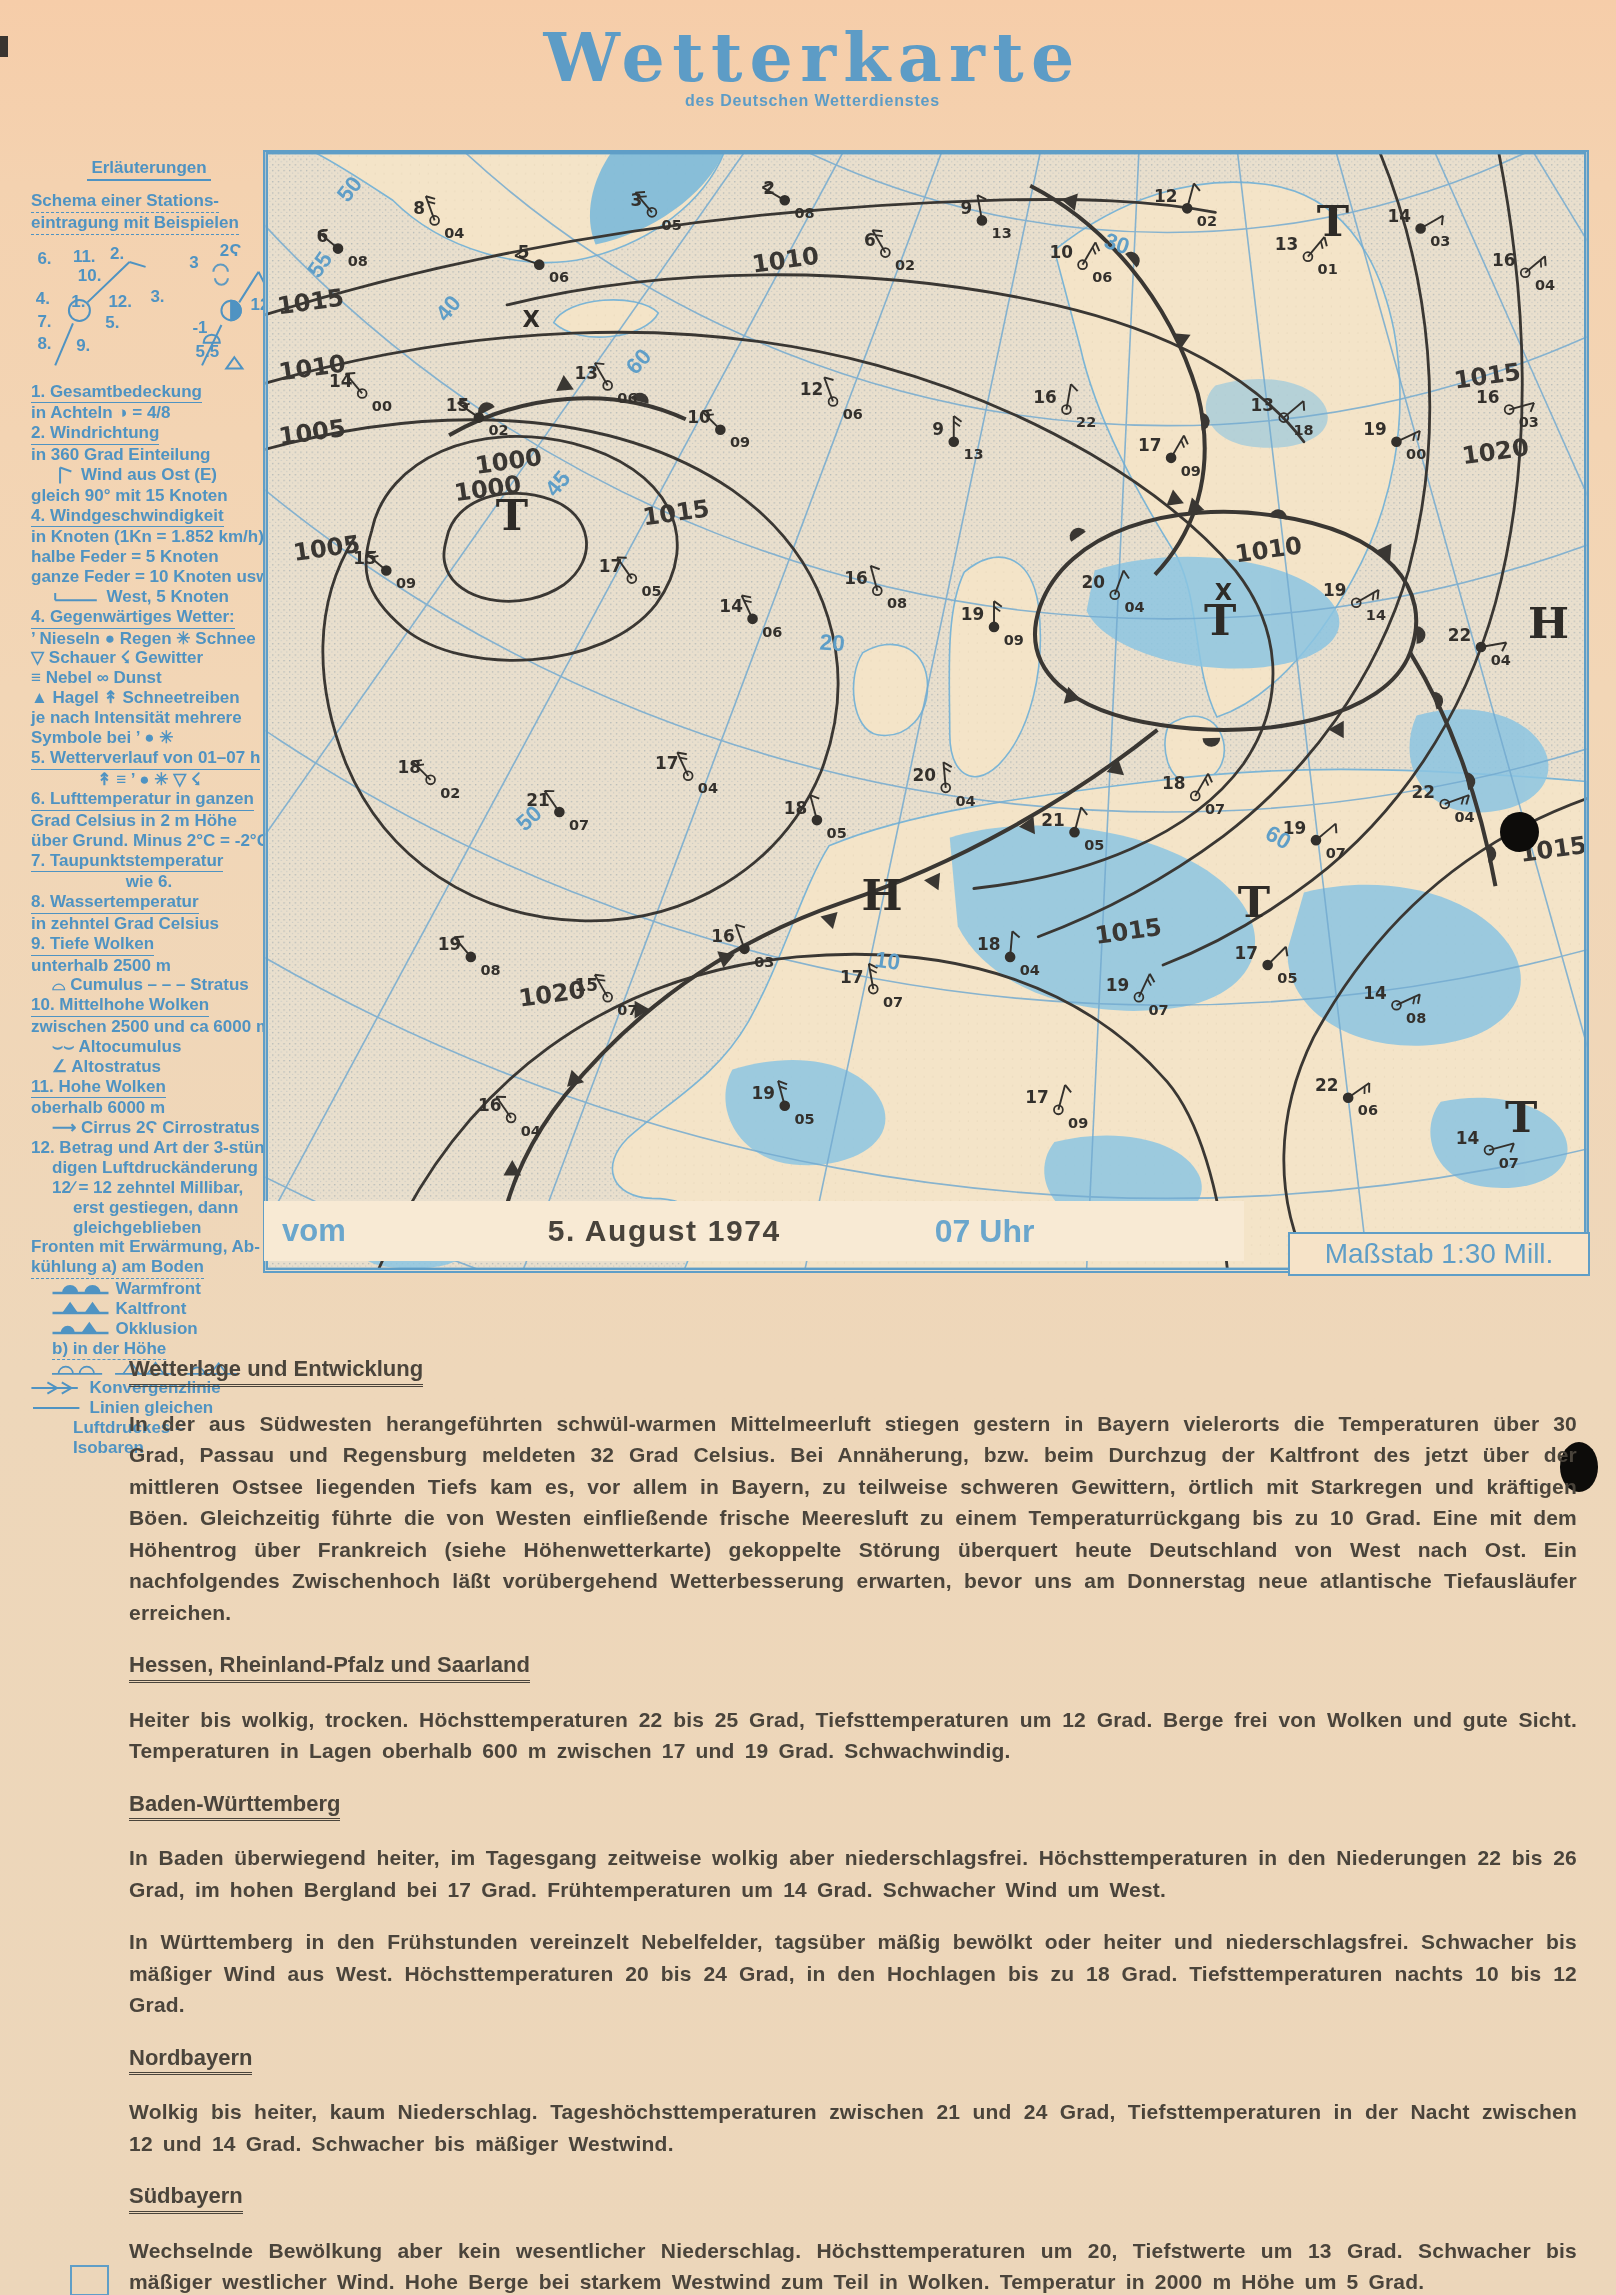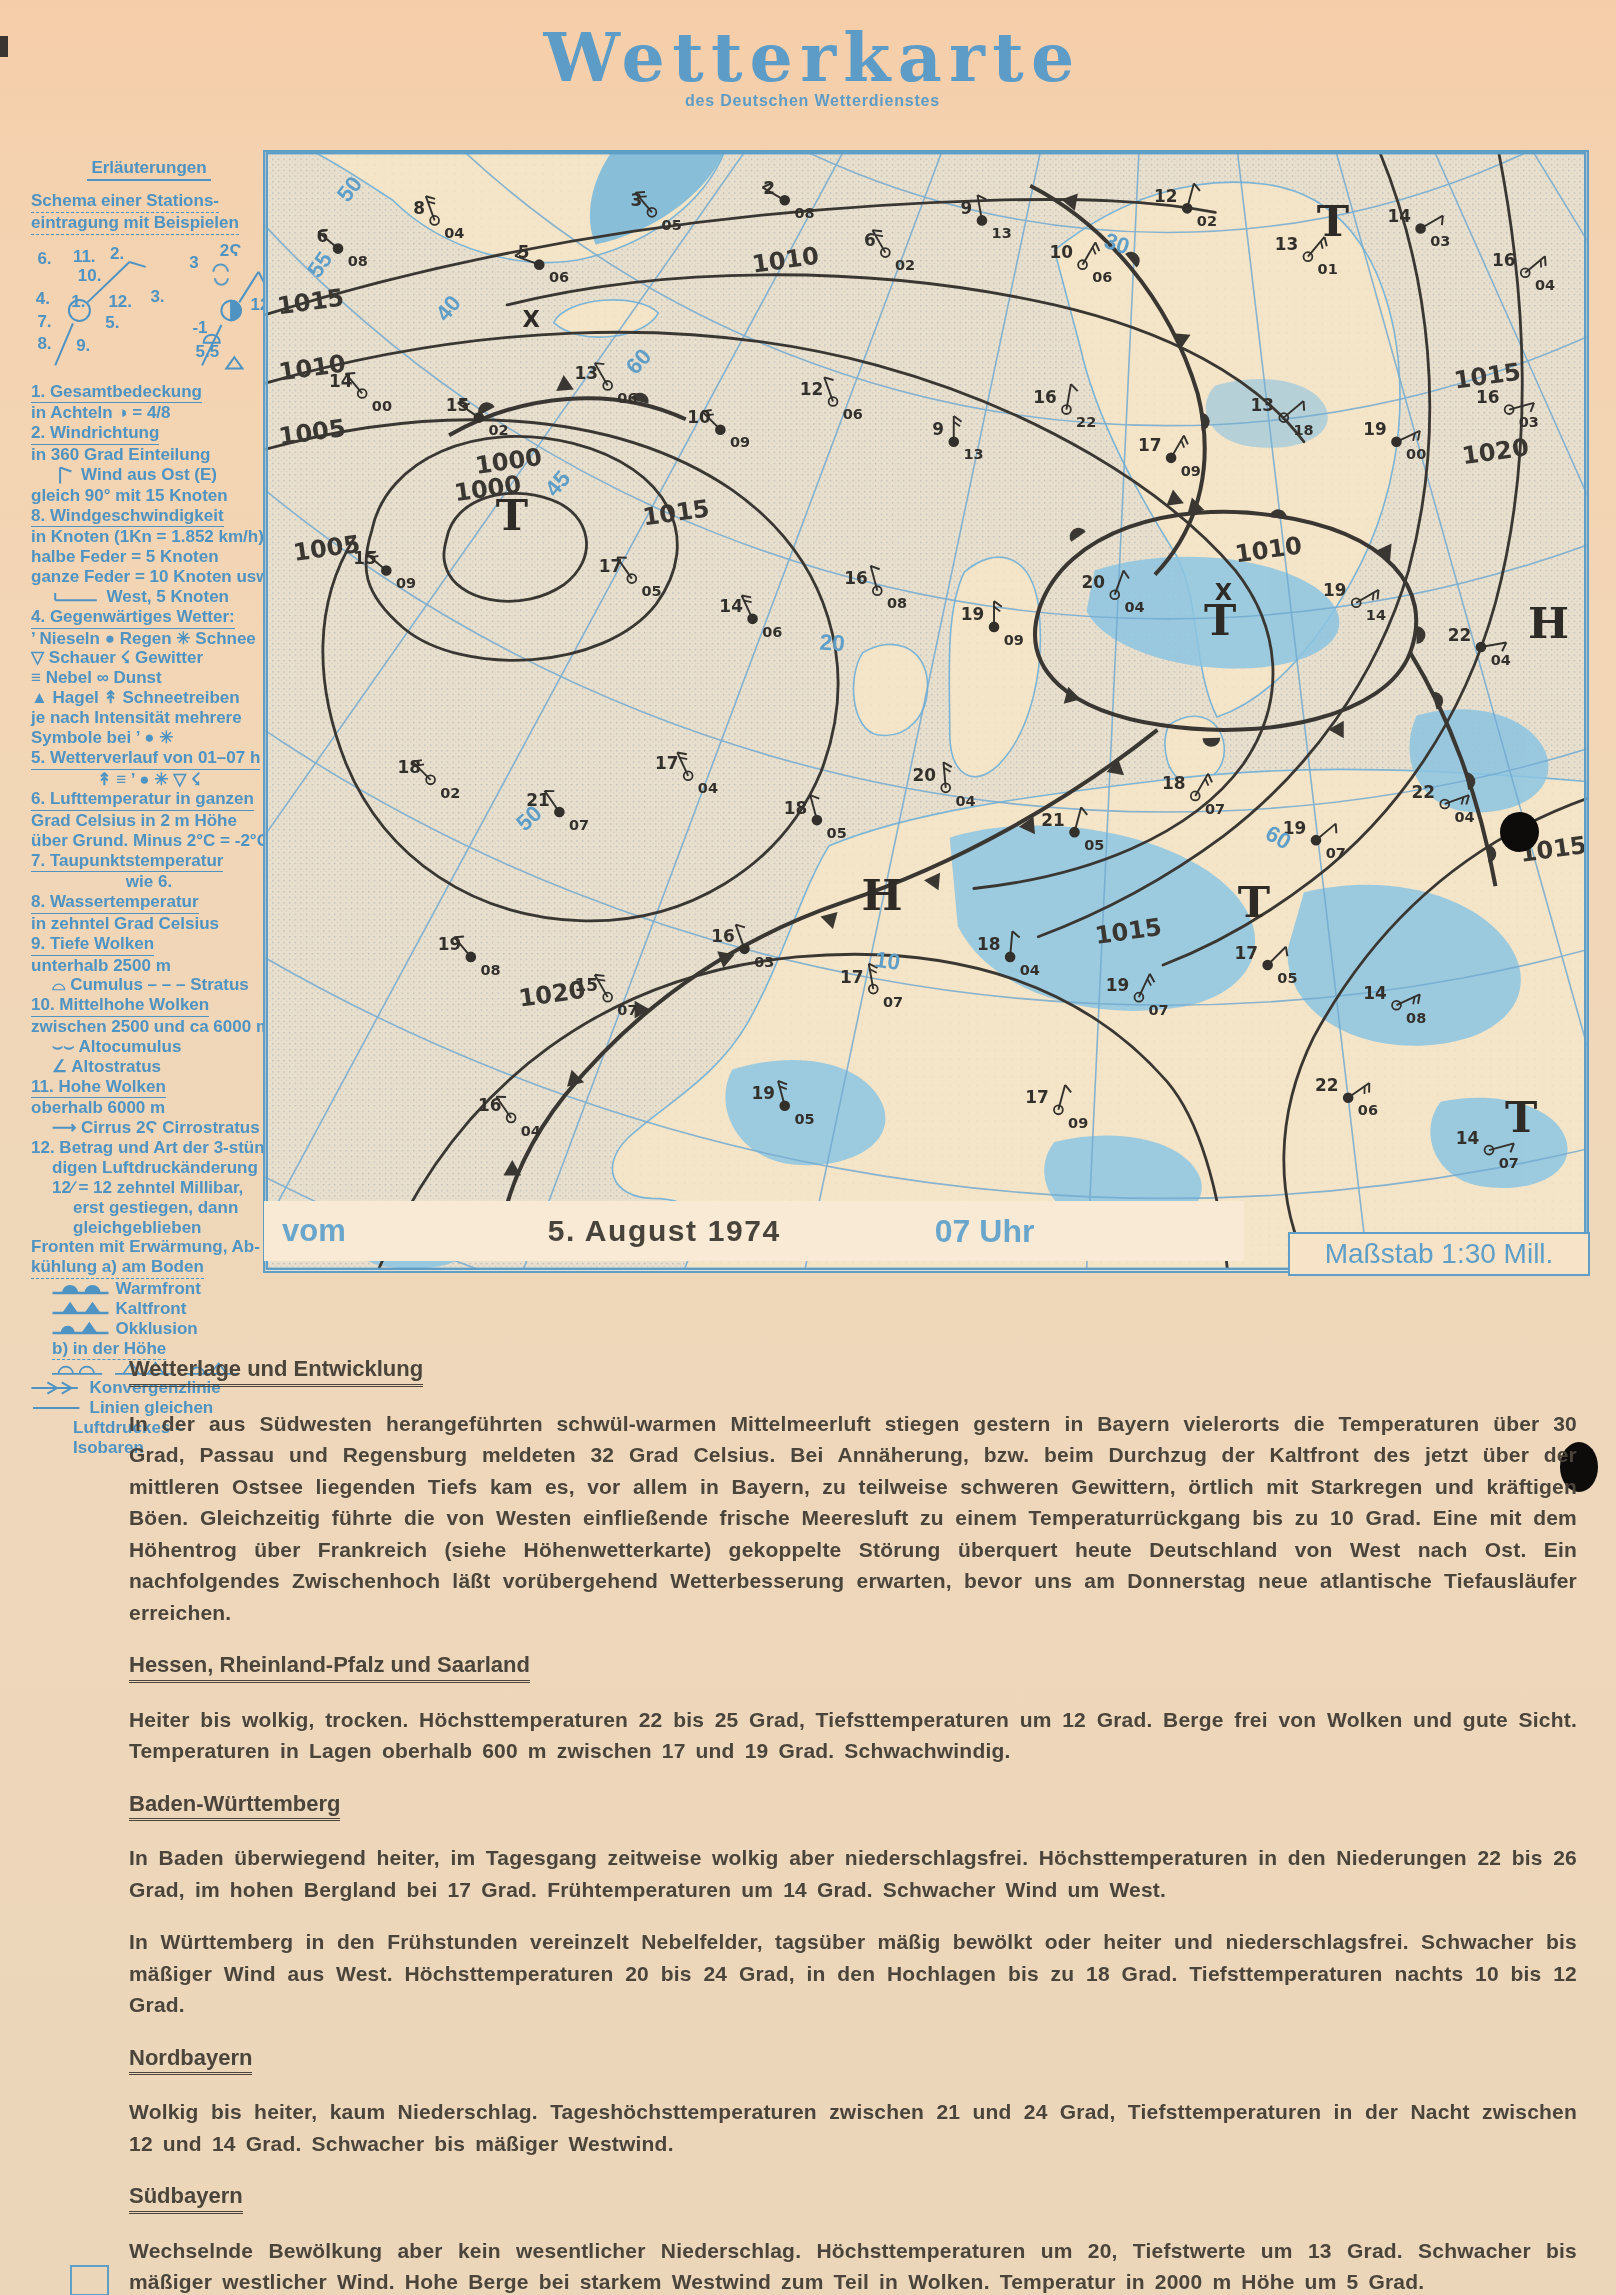--- a/index.html
+++ b/index.html
@@ -111,21 +111,21 @@
             <svg width="22.6" height="21" viewBox="0 0 28 26">
               <path d="M10 3 V23 M10 3 L24 8" stroke="#4f93c2" stroke-width="2.5" fill="none"></path>
             </svg>
           </span>
           <span class="lg-t">Wind aus Ost (E)</span>
         </div>
         <div class="lg-row">
           <span class="lg-t">gleich 90° mit 15 Knoten</span>
         </div>
         <div class="lg-row">
-          <span class="lg-t u-sol">8. Windgeschwindigkeit</span>
+          <span class="lg-t u-sol">4. Windgeschwindigkeit</span>
         </div>
         <div class="lg-row">
           <span class="lg-t">in Knoten (1Kn = 1.852 km/h)</span>
         </div>
         <div class="lg-row">
           <span class="lg-t">halbe Feder = 5 Knoten</span>
         </div>
         <div class="lg-row">
           <span class="lg-t">ganze Feder = 10 Knoten usw.</span>
         </div>

